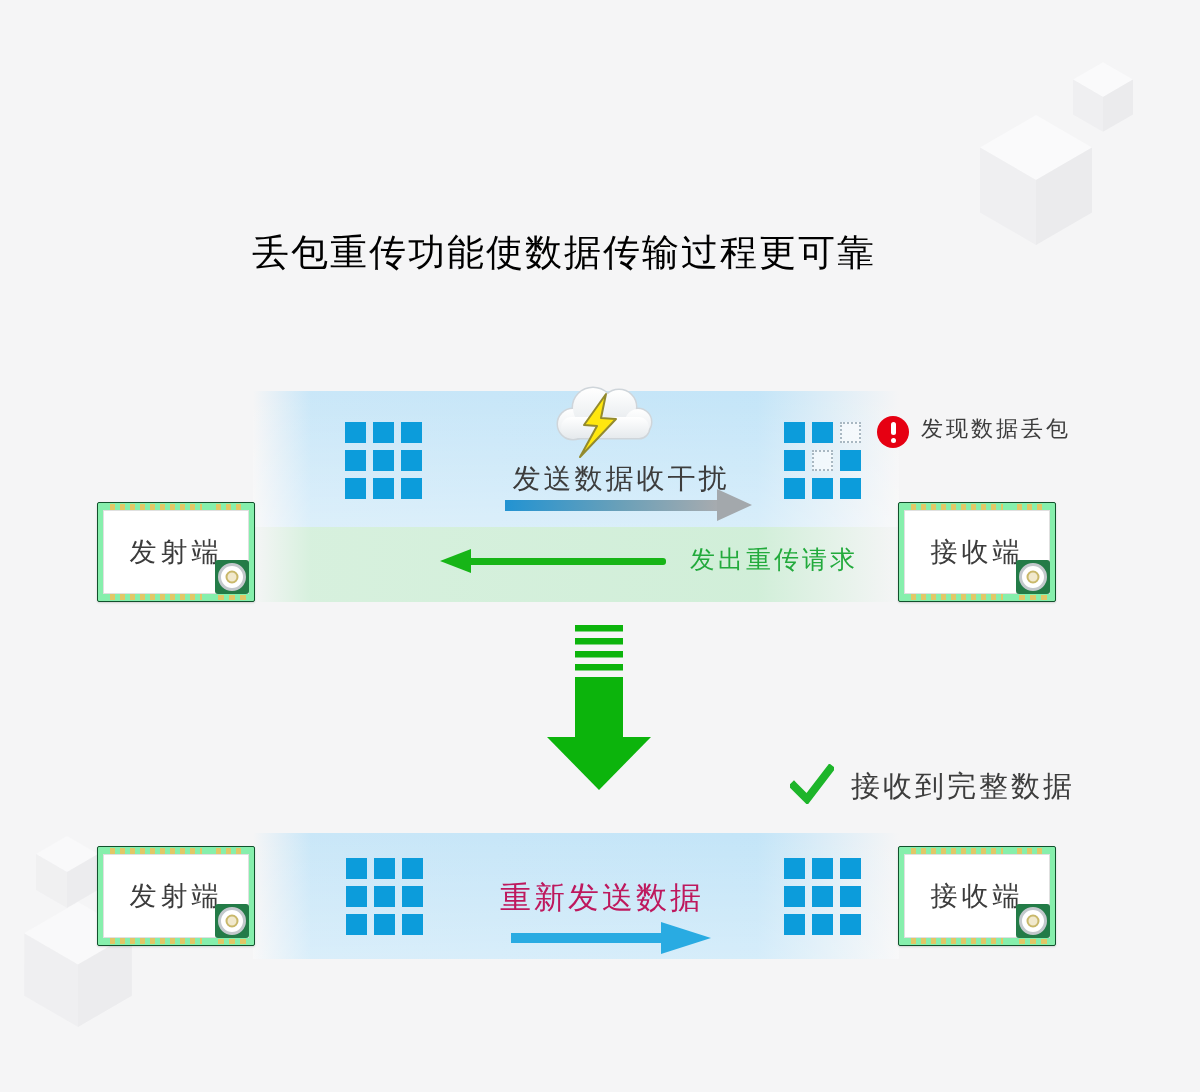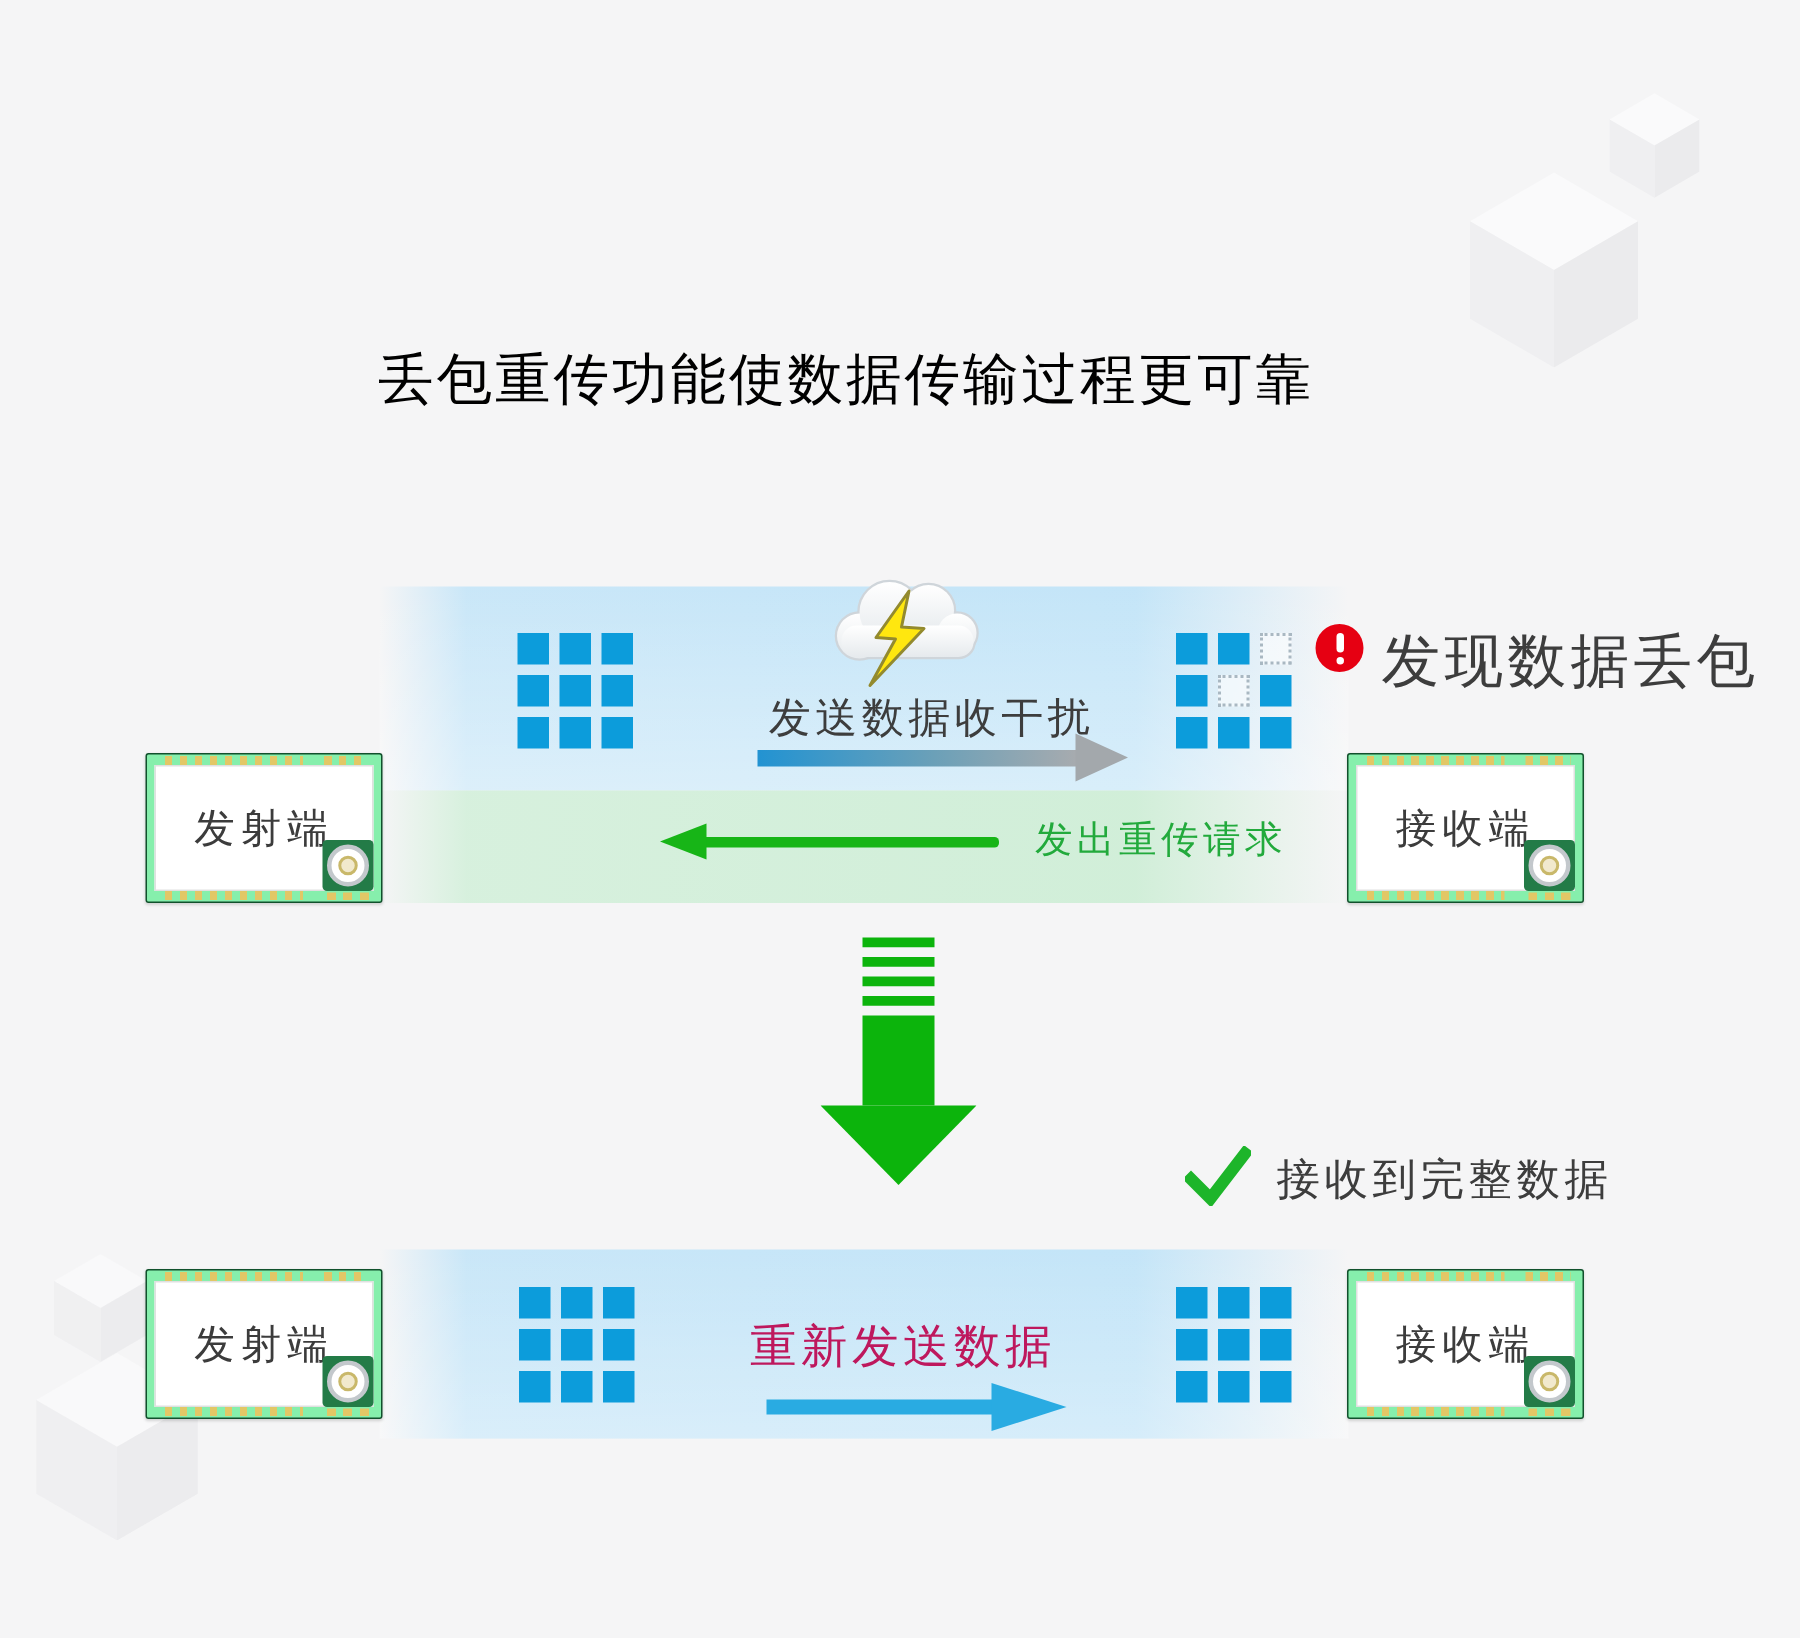--- a/index.html
+++ b/index.html
@@ -220,21 +220,21 @@
   </svg>
 
   <div class="lbl center" style="left:621px;top:460px;font-size:28px;">发送数据收干扰</div>
   <div class="arrow-body arr-interfere-body"></div>
   <div class="arr-interfere-head"></div>
 
   <div class="alert">
     <div class="bar"></div>
     <div class="dot"></div>
   </div>
-  <div class="lbl" style="left:921px;top:414px;font-size:39px;">发现数据丢包</div>
+  <div class="lbl" style="left:921px;top:414px;font-size:22px;">发现数据丢包</div>
 
   <div class="arrow-body arr-request-body"></div>
   <div class="arr-request-head"></div>
   <div class="lbl green" style="left:690px;top:543px;font-size:25px;">发出重传请求</div>
 
   <svg style="position:absolute;left:547px;top:624px;" width="104" height="166" viewBox="0 0 104 166">
     <g fill="#0cb40c">
       <rect x="28" y="1" width="48" height="6.5"></rect>
       <rect x="28" y="14" width="48" height="6.5"></rect>
       <rect x="28" y="27" width="48" height="6.5"></rect>

